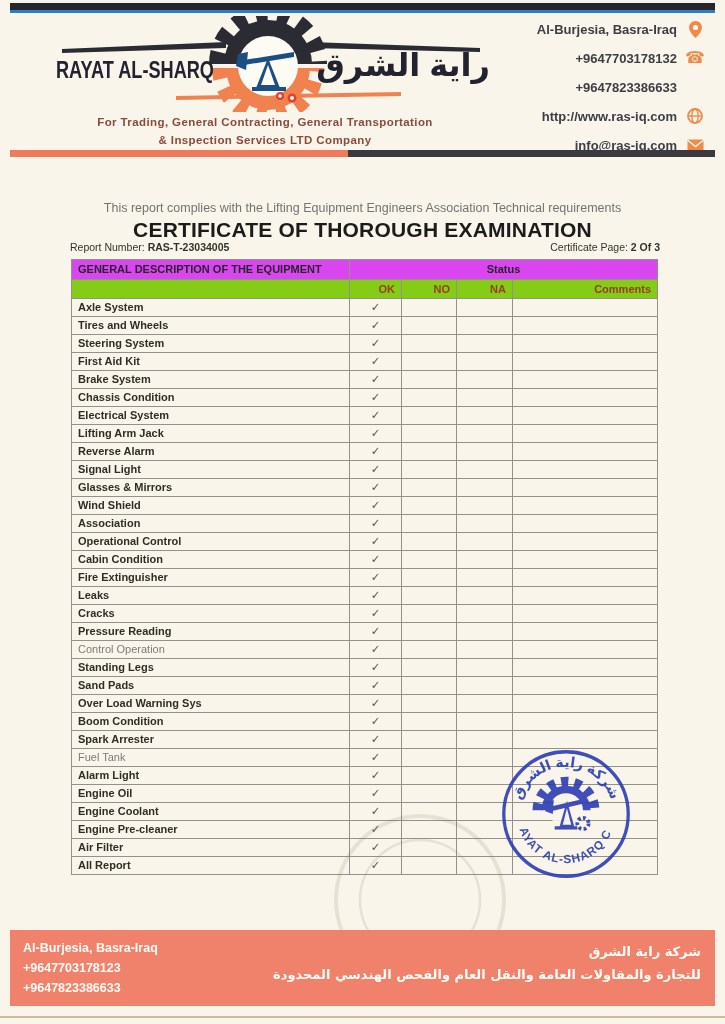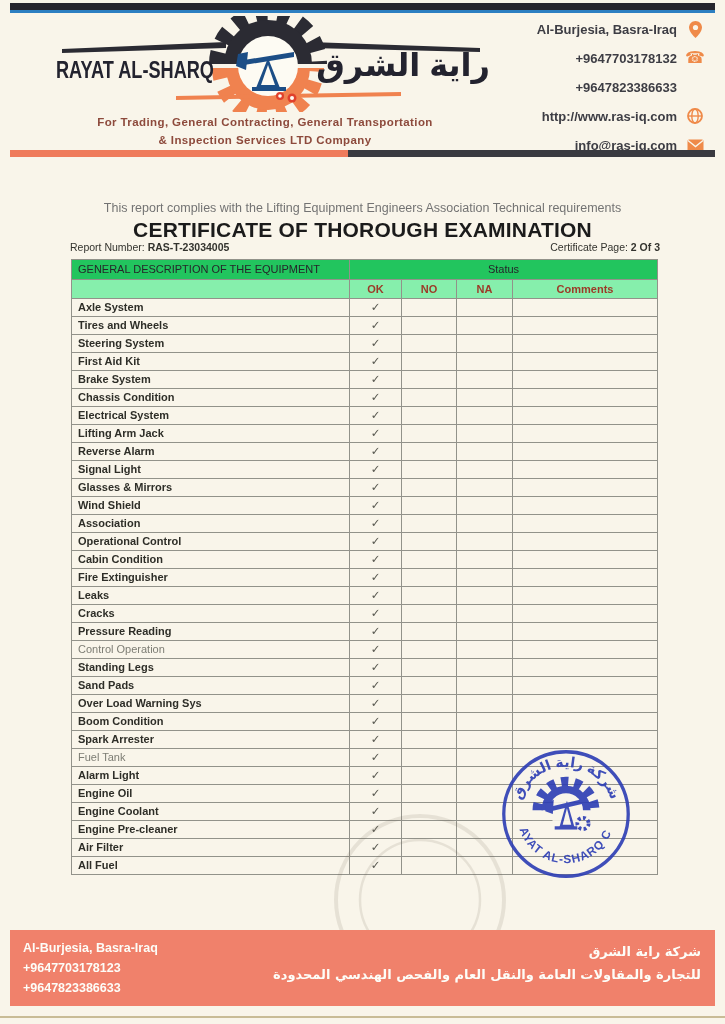--- a/index.html
+++ b/index.html
@@ -38,24 +38,24 @@
   
   .report-row{top:241px;left:70px;width:590px;display:flex;justify-content:space-between;
     font-size:10.5px;color:#33332e;}
   .report-row b{font-weight:700;}
 
   
   .tbl-wrap{top:259px;left:71px;}
   table{border-collapse:collapse;table-layout:fixed;width:586px;font-size:11px;}
   td{border:1px solid #92928a;padding:0 6px;height:17px;line-height:17px;
      white-space:nowrap;overflow:hidden;color:#2e2e28;}
-  tr.hdr1 td{height:19px;line-height:19px;font-weight:400;color:#26262a;background:#22c55e;}
+  tr.hdr1 td{height:19px;line-height:19px;font-weight:700;color:#26262a;background:#d946ef;}
   tr.hdr1 td.status-cell{text-align:center;}
-  tr.hdr2 td{height:18px;line-height:18px;background:#86efac;color:#9c3a28;
-     font-weight:700;text-align:center;}
+  tr.hdr2 td{height:18px;line-height:18px;background:#84cc16;color:#9c3a28;
+     font-weight:700;text-align:right;}
   td.c-label{font-weight:700;}
   td.c-label.muted{font-weight:400;color:#7d7d74;}
   td.c-check{text-align:center;color:#5a5a52;font-family:"DejaVu Sans",sans-serif;font-size:11.5px;}
 
   
   .stamp{top:748px;left:500px;width:132px;height:132px;opacity:0.9;z-index:3;}
   .watermark{top:812px;left:332px;width:176px;height:176px;opacity:0.13;z-index:1;}
 
   
   .footer{top:930px;left:10px;width:705px;height:76px;background:#f0816b;color:#fdfdf8;z-index:2;}
@@ -400,21 +400,21 @@
             <td class="c-comment"></td>
           </tr>
           <tr>
             <td class="c-label">Air Filter</td>
             <td class="c-check">✓</td>
             <td class="c-check"></td>
             <td class="c-check"></td>
             <td class="c-comment"></td>
           </tr>
           <tr>
-            <td class="c-label">All Fuel</td>
+            <td class="c-label">All Report</td>
             <td class="c-check">✓</td>
             <td class="c-check"></td>
             <td class="c-check"></td>
             <td class="c-comment"></td>
           </tr>
         </tbody>
     </table>
   </div>
 
   <div class="abs watermark">

